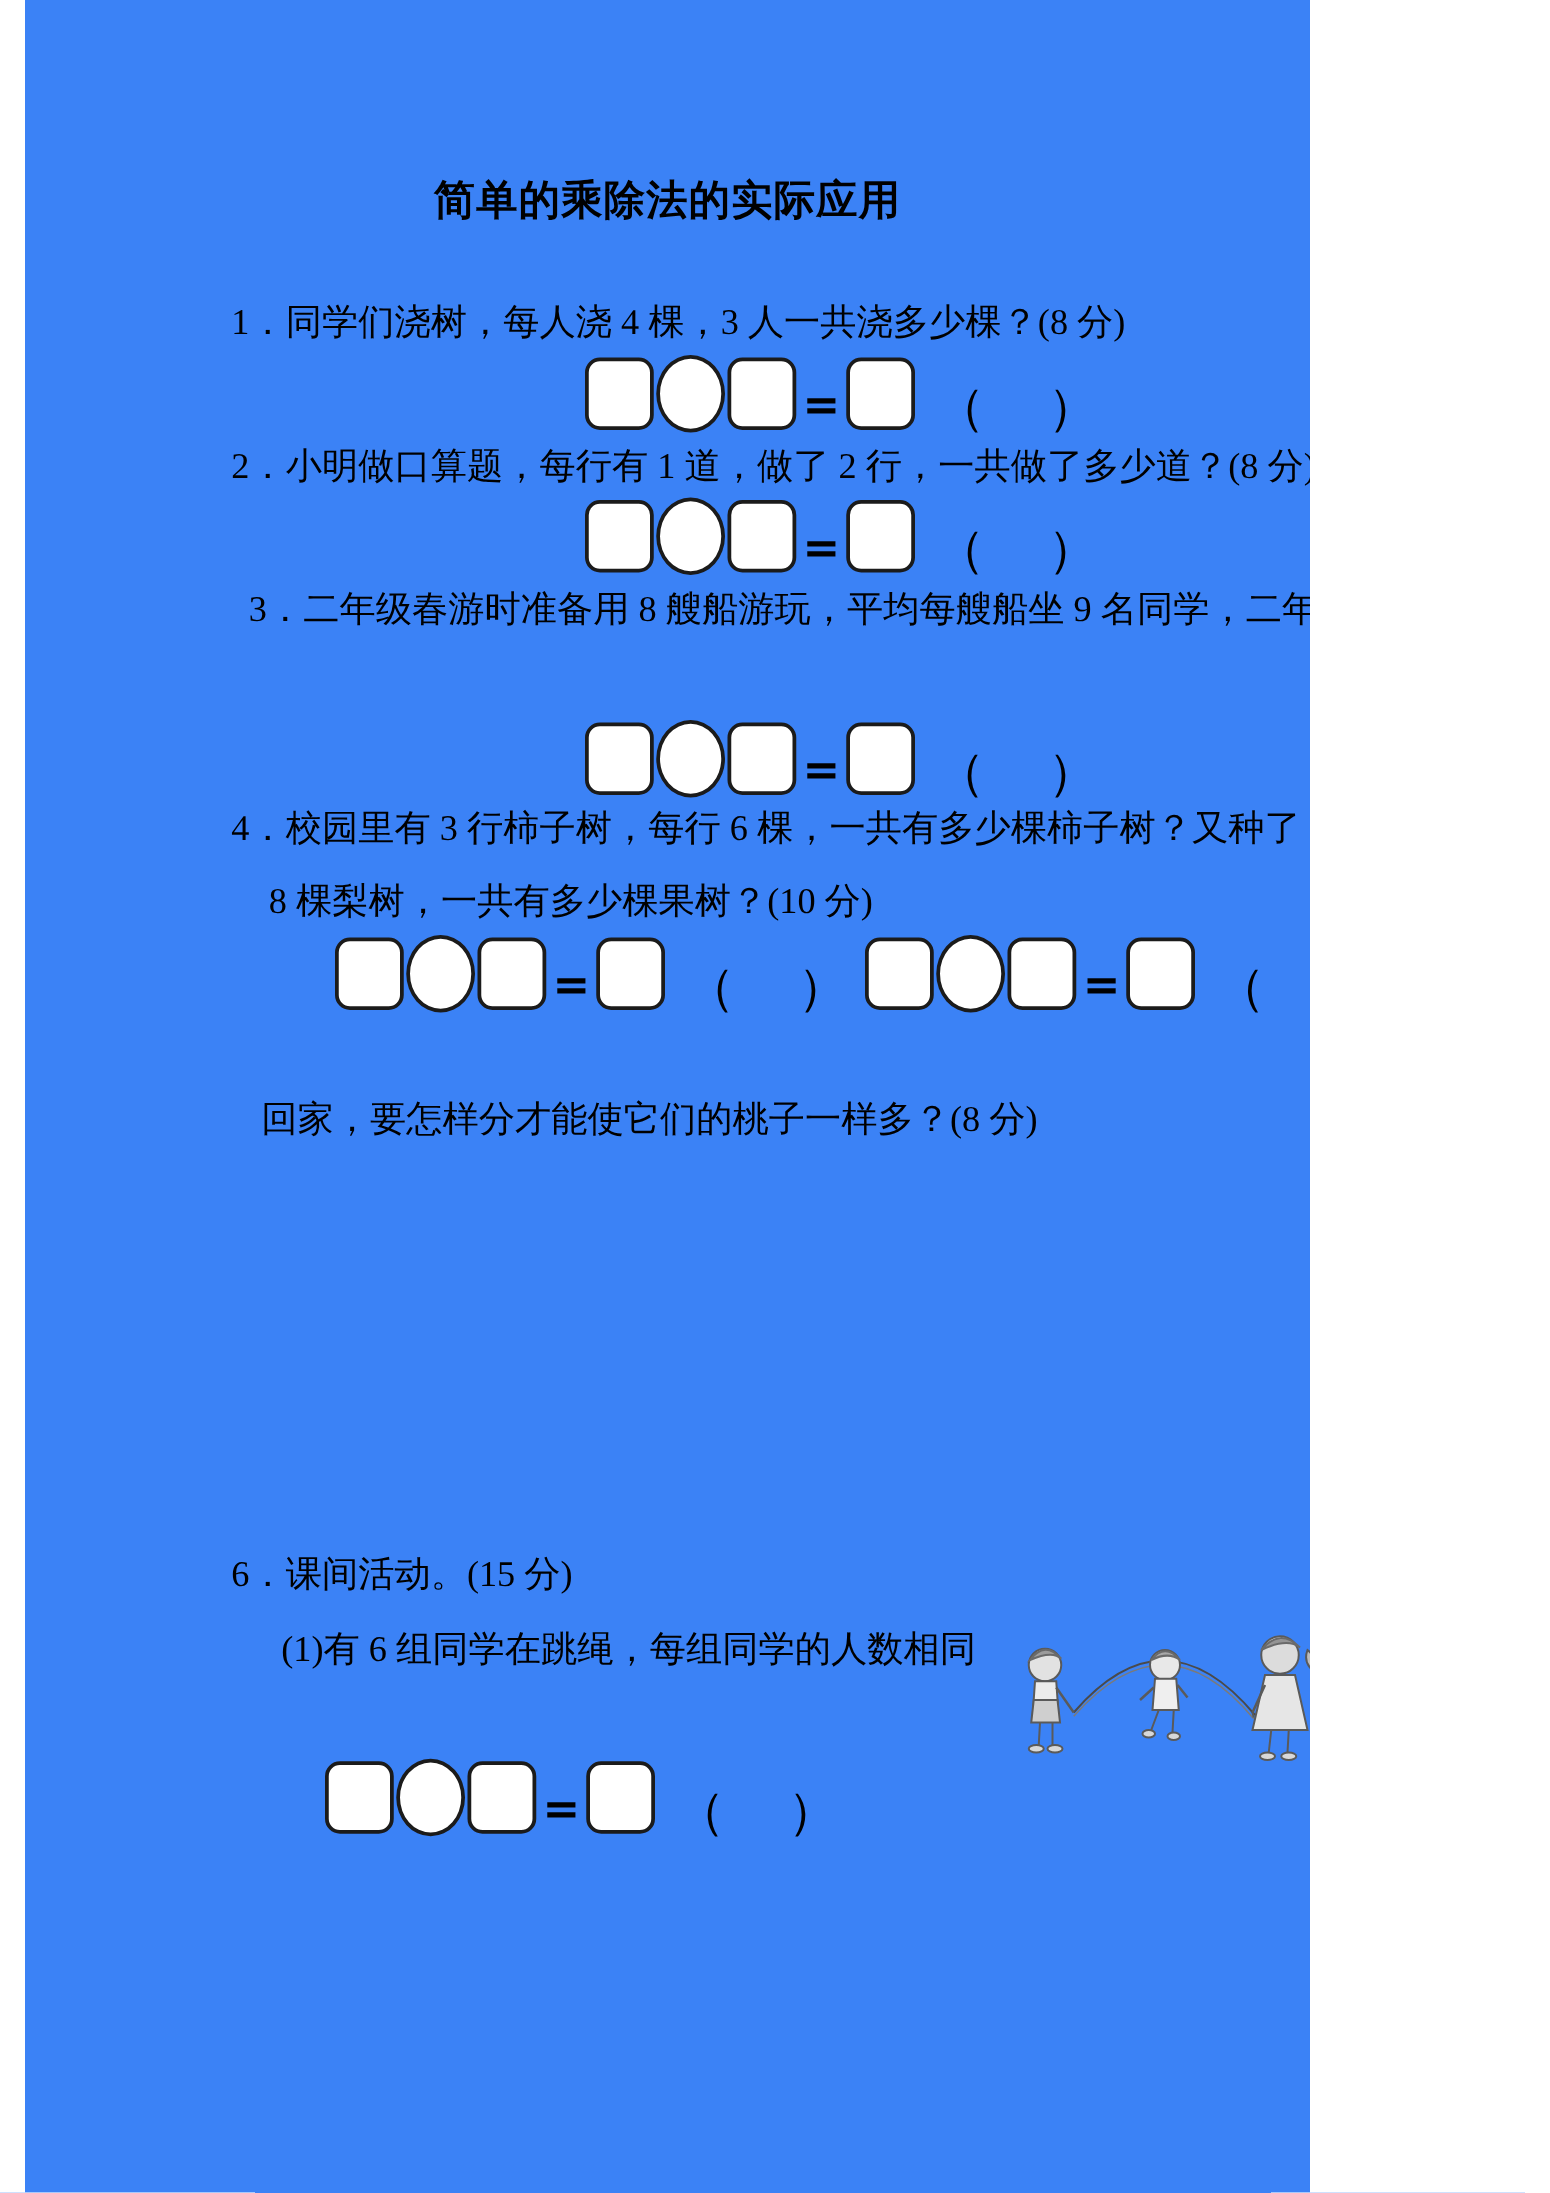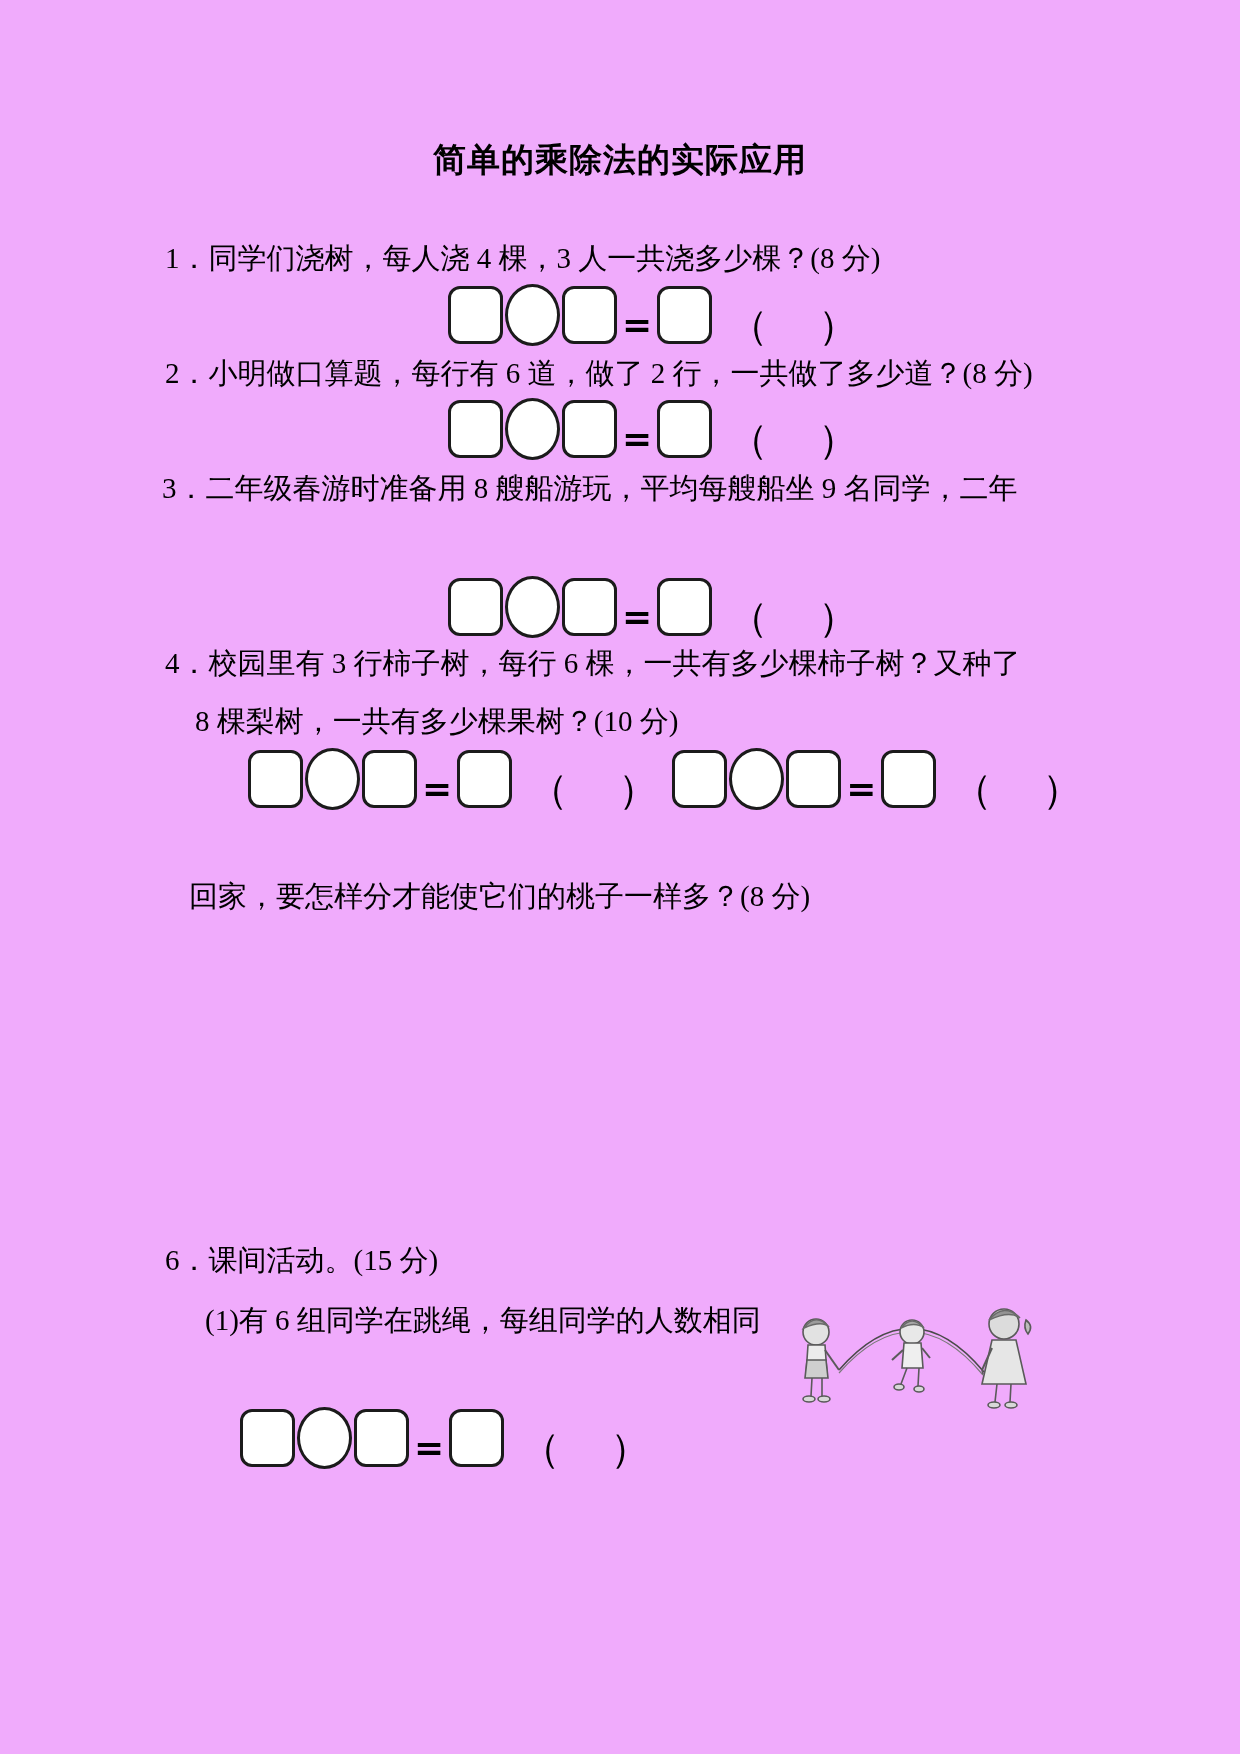--- a/index.html
+++ b/index.html
@@ -2,26 +2,27 @@
 <html><head>
 <meta charset="utf-8">
 <style>
   html, body {
     margin: 0;
     padding: 0;
     background: #ffffff;
   }
   .page {
     position: relative;
-    width: 1240px;
+    width: 1028px;
     height: 1754px;
-    background: #f0abfc;
+    background: #3b82f6;
     color: #000000;
     font-family: "Liberation Serif", "DejaVu Serif", serif;
     overflow: hidden;
+    margin-left: 20px;
   }
   .title {
     position: absolute;
     top: 138px;
     left: 0;
     width: 100%;
     text-align: center;
     font-family: "Liberation Sans", "DejaVu Sans", sans-serif;
     font-weight: 900;
     font-size: 33px;
@@ -93,32 +94,32 @@
 
   <div class="eq-row" style="left:448px; top:283px;">
     <span class="shape box"></span>
     <span class="shape circle"></span>
     <span class="shape box"></span>
     <span class="eq-sign">=</span>
     <span class="shape box"></span>
     <span class="parens"><span>（</span><span class="paren-gap"></span><span>）</span></span>
   </div>
 
-  <div class="tline" style="left:165px; top:355px;"><span class="qnum">2．</span><span>小明做口算题，每行有 6 道，做了 2 行，一共做了多少道？(8 分)</span></div>
+  <div class="tline" style="left:165px; top:355px;"><span class="qnum">2．</span><span>小明做口算题，每行有 1 道，做了 2 行，一共做了多少道？(8 分)</span></div>
 
   <div class="eq-row" style="left:448px; top:397px;">
     <span class="shape box"></span>
     <span class="shape circle"></span>
     <span class="shape box"></span>
     <span class="eq-sign">=</span>
     <span class="shape box"></span>
     <span class="parens"><span>（</span><span class="paren-gap"></span><span>）</span></span>
   </div>
 
-  <div class="tline" style="left:162px; top:470px;text-align:center;"><span class="qnum">3．</span><span>二年级春游时准备用 8 艘船游玩，平均每艘船坐 9 名同学，二年</span></div>
+  <div class="tline" style="left:179px; top:470px;text-align:center;"><span class="qnum">3．</span><span>二年级春游时准备用 8 艘船游玩，平均每艘船坐 9 名同学，二年</span></div>
 
   <div class="eq-row" style="left:448px; top:575px;">
     <span class="shape box"></span>
     <span class="shape circle"></span>
     <span class="shape box"></span>
     <span class="eq-sign">=</span>
     <span class="shape box"></span>
     <span class="parens"><span>（</span><span class="paren-gap"></span><span>）</span></span>
   </div>
 

